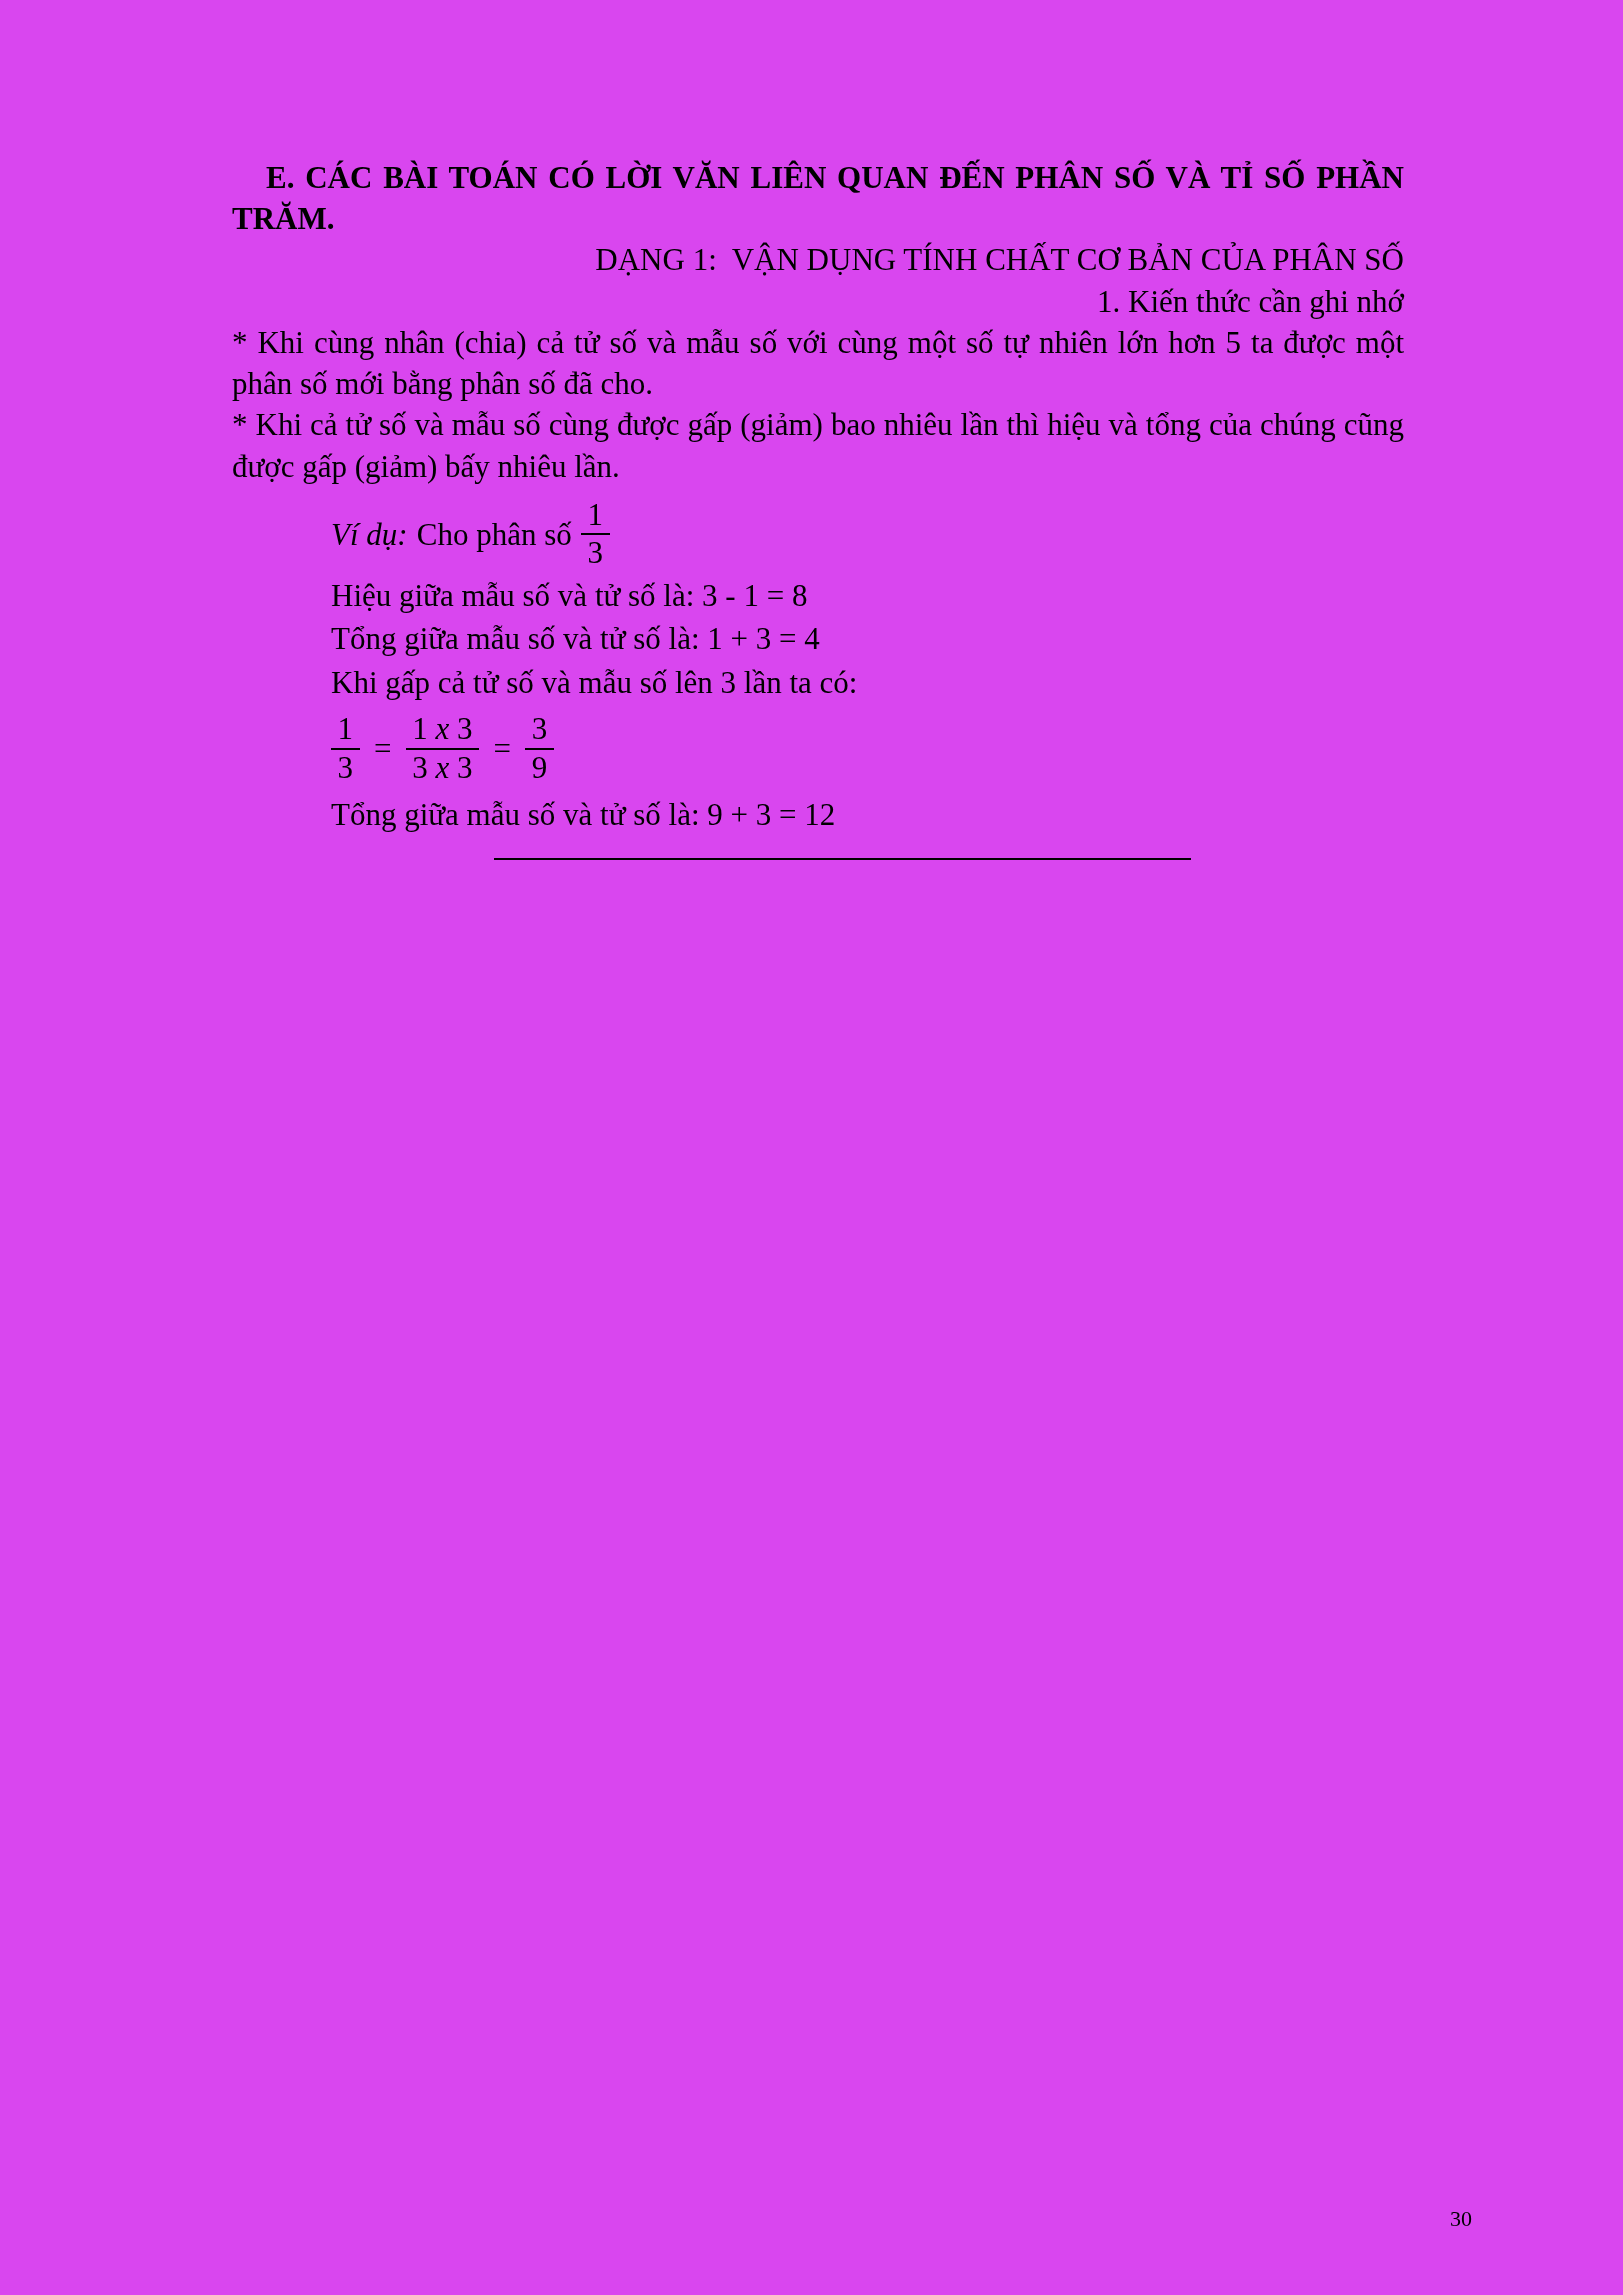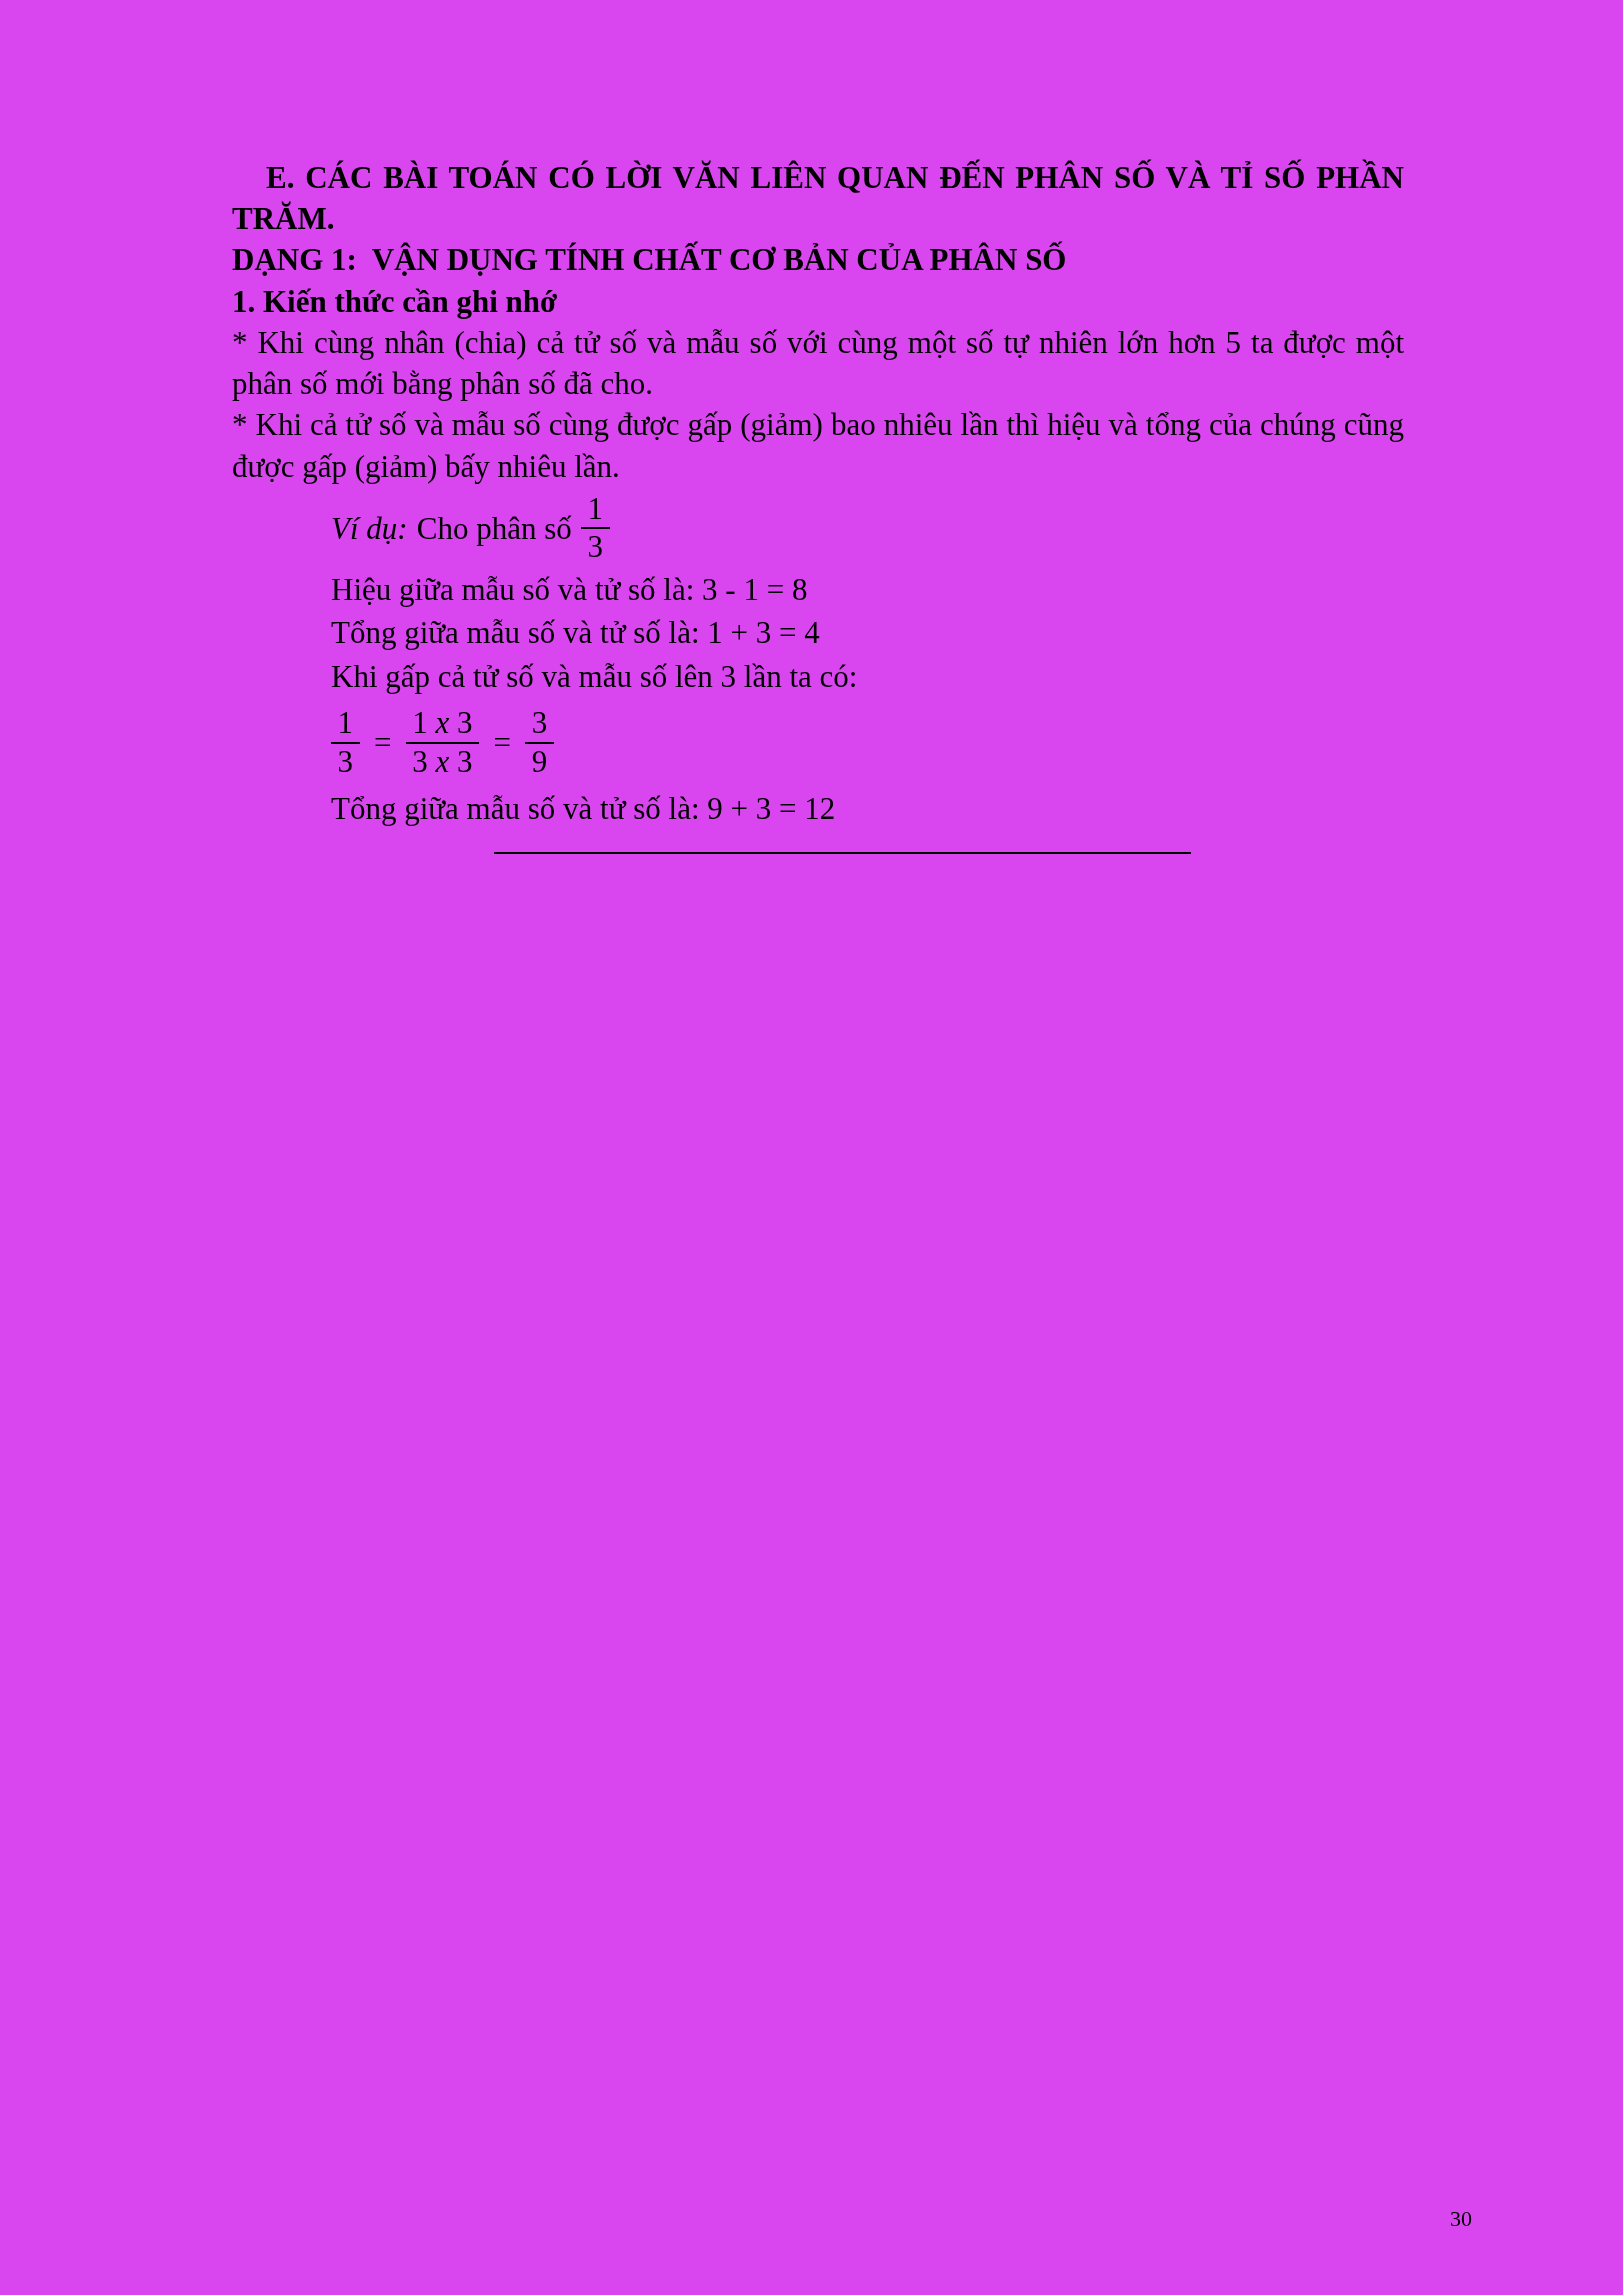--- a/index.html
+++ b/index.html
@@ -16,28 +16,29 @@
     padding: 157px 219px 0 232px;
     overflow: hidden;
   }
   .title {
     font-weight: bold;
     text-align: justify;
     text-indent: 34px;
     white-space: pre-wrap;
   }
   .heading {
-    font-weight: bold;
+    font-weight: normal;
     white-space: pre-wrap;
+    text-align: right;
   }
   .para {
     text-align: justify;
   }
   .example {
-    margin-top: 4px;
+    margin-top: 10px;
     margin-left: 99px;
   }
   .ex-line { margin-top: 2.6px; }
   .intro-row { display: flex; align-items: center; }
   .intro-row .gap { width: 9.2px; }
   .italic { font-style: italic; }
   .frac {
     display: inline-flex;
     flex-direction: column;
     text-align: center;

